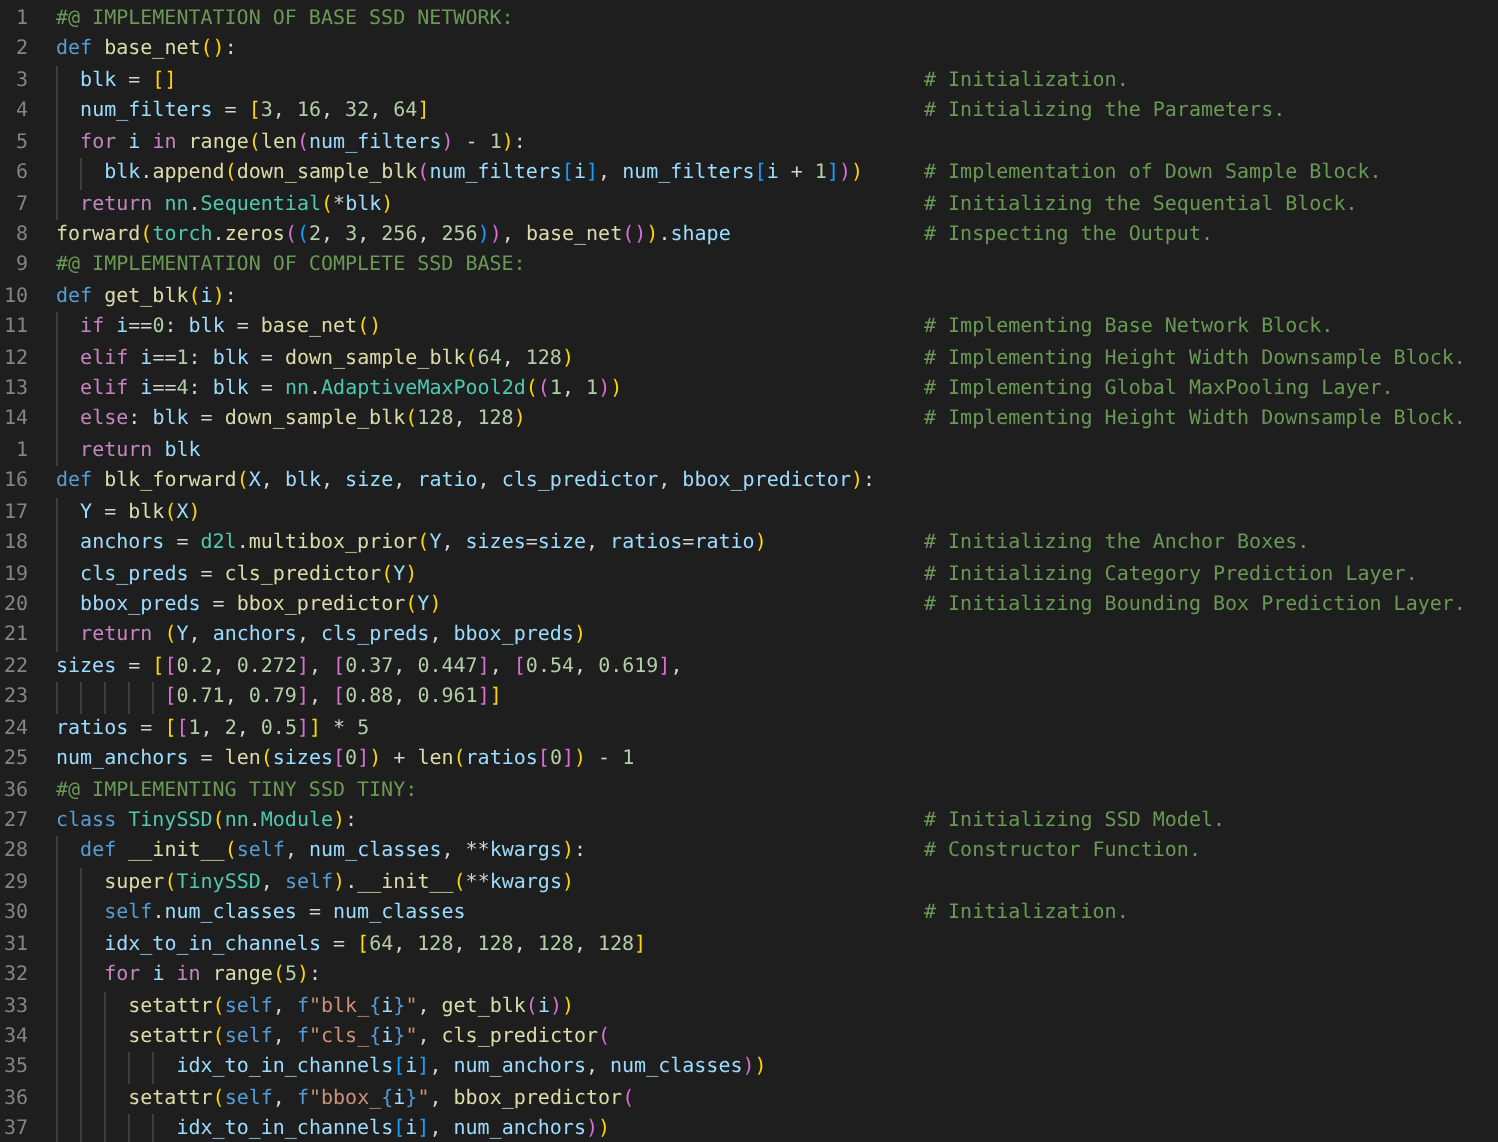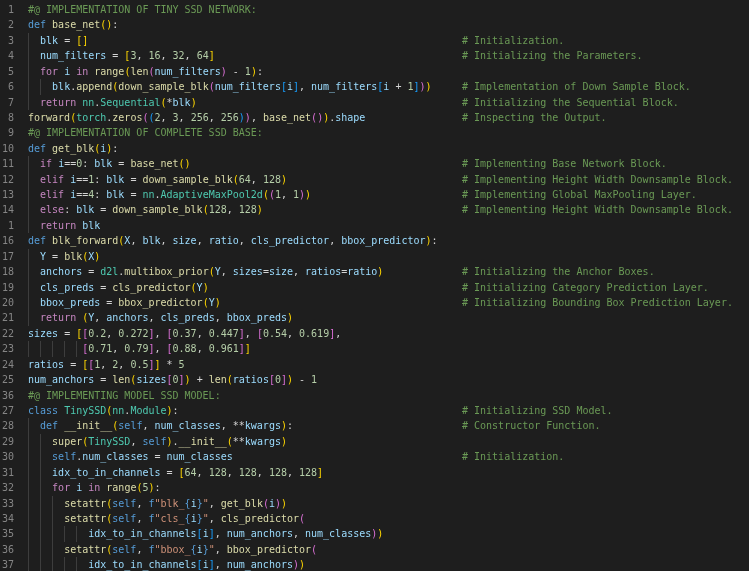--- a/index.html
+++ b/index.html
@@ -21,21 +21,21 @@
     text-align:right; color:#858585; user-select:none;
   }
   .code { position:absolute; left:28px; top:0; white-space:pre; }
   .guide { position:absolute; top:0; height:15.43px; width:1px; background:#3d3d3d; }
   .cmtcol { position:absolute; left:462px; top:0; white-space:pre; }
 </style>
 </head>
 <body>
 
 <div id="editor" style="background: rgb(30, 30, 30);">
-    <div class="line"><span class="gutter" style="color: rgb(133, 133, 133);">1</span><span class="code"><span style="color: rgb(106, 153, 85);">#@ IMPLEMENTATION OF TINY SSD NETWORK:</span></span></div>
+    <div class="line"><span class="gutter" style="color: rgb(133, 133, 133);">1</span><span class="code"><span style="color: rgb(106, 153, 85);">#@ IMPLEMENTATION OF BASE SSD NETWORK:</span></span></div>
     <div class="line"><span class="gutter" style="color: rgb(133, 133, 133);">2</span><span class="code"><span style="color: rgb(86, 156, 214);">def </span><span style="color: rgb(220, 220, 170);">base_net</span><span style="color: rgb(255, 215, 0);">(</span><span style="color: rgb(255, 215, 0);">)</span><span style="color: rgb(212, 212, 212);">:</span></span></div>
     <div class="line"><span class="gutter" style="color: rgb(133, 133, 133);">3</span><span class="guide" style="left: 28px; background: rgb(61, 61, 61);"></span><span class="code"><span style="color: rgb(212, 212, 212);">  </span><span style="color: rgb(156, 220, 254);">blk</span><span style="color: rgb(212, 212, 212);"> = </span><span style="color: rgb(255, 215, 0);">[</span><span style="color: rgb(255, 215, 0);">]</span></span><span class="cmtcol" style="color: rgb(106, 153, 85);"># Initialization.</span></div>
     <div class="line"><span class="gutter" style="color: rgb(133, 133, 133);">4</span><span class="guide" style="left: 28px; background: rgb(61, 61, 61);"></span><span class="code"><span style="color: rgb(212, 212, 212);">  </span><span style="color: rgb(156, 220, 254);">num_filters</span><span style="color: rgb(212, 212, 212);"> = </span><span style="color: rgb(255, 215, 0);">[</span><span style="color: rgb(181, 206, 168);">3</span><span style="color: rgb(212, 212, 212);">, </span><span style="color: rgb(181, 206, 168);">16</span><span style="color: rgb(212, 212, 212);">, </span><span style="color: rgb(181, 206, 168);">32</span><span style="color: rgb(212, 212, 212);">, </span><span style="color: rgb(181, 206, 168);">64</span><span style="color: rgb(255, 215, 0);">]</span></span><span class="cmtcol" style="color: rgb(106, 153, 85);"># Initializing the Parameters.</span></div>
     <div class="line"><span class="gutter" style="color: rgb(133, 133, 133);">5</span><span class="guide" style="left: 28px; background: rgb(61, 61, 61);"></span><span class="code"><span style="color: rgb(212, 212, 212);">  </span><span style="color: rgb(197, 134, 192);">for</span><span style="color: rgb(212, 212, 212);"> </span><span style="color: rgb(156, 220, 254);">i</span><span style="color: rgb(212, 212, 212);"> </span><span style="color: rgb(197, 134, 192);">in</span><span style="color: rgb(212, 212, 212);"> </span><span style="color: rgb(220, 220, 170);">range</span><span style="color: rgb(255, 215, 0);">(</span><span style="color: rgb(220, 220, 170);">len</span><span style="color: rgb(218, 112, 214);">(</span><span style="color: rgb(156, 220, 254);">num_filters</span><span style="color: rgb(218, 112, 214);">)</span><span style="color: rgb(212, 212, 212);"> - </span><span style="color: rgb(181, 206, 168);">1</span><span style="color: rgb(255, 215, 0);">)</span><span style="color: rgb(212, 212, 212);">:</span></span></div>
     <div class="line"><span class="gutter" style="color: rgb(133, 133, 133);">6</span><span class="guide" style="left: 28px; background: rgb(61, 61, 61);"></span><span class="guide" style="left: 40.04px; background: rgb(61, 61, 61);"></span><span class="code"><span style="color: rgb(212, 212, 212);">    </span><span style="color: rgb(156, 220, 254);">blk</span><span style="color: rgb(212, 212, 212);">.</span><span style="color: rgb(220, 220, 170);">append</span><span style="color: rgb(255, 215, 0);">(</span><span style="color: rgb(220, 220, 170);">down_sample_blk</span><span style="color: rgb(218, 112, 214);">(</span><span style="color: rgb(156, 220, 254);">num_filters</span><span style="color: rgb(23, 159, 255);">[</span><span style="color: rgb(156, 220, 254);">i</span><span style="color: rgb(23, 159, 255);">]</span><span style="color: rgb(212, 212, 212);">, </span><span style="color: rgb(156, 220, 254);">num_filters</span><span style="color: rgb(23, 159, 255);">[</span><span style="color: rgb(156, 220, 254);">i</span><span style="color: rgb(212, 212, 212);"> + </span><span style="color: rgb(181, 206, 168);">1</span><span style="color: rgb(23, 159, 255);">]</span><span style="color: rgb(218, 112, 214);">)</span><span style="color: rgb(255, 215, 0);">)</span></span><span class="cmtcol" style="color: rgb(106, 153, 85);"># Implementation of Down Sample Block.</span></div>
     <div class="line"><span class="gutter" style="color: rgb(133, 133, 133);">7</span><span class="guide" style="left: 28px; background: rgb(61, 61, 61);"></span><span class="code"><span style="color: rgb(212, 212, 212);">  </span><span style="color: rgb(197, 134, 192);">return</span><span style="color: rgb(212, 212, 212);"> </span><span style="color: rgb(78, 201, 176);">nn</span><span style="color: rgb(212, 212, 212);">.</span><span style="color: rgb(78, 201, 176);">Sequential</span><span style="color: rgb(255, 215, 0);">(</span><span style="color: rgb(212, 212, 212);">*</span><span style="color: rgb(156, 220, 254);">blk</span><span style="color: rgb(255, 215, 0);">)</span></span><span class="cmtcol" style="color: rgb(106, 153, 85);"># Initializing the Sequential Block.</span></div>
     <div class="line"><span class="gutter" style="color: rgb(133, 133, 133);">8</span><span class="code"><span style="color: rgb(220, 220, 170);">forward</span><span style="color: rgb(255, 215, 0);">(</span><span style="color: rgb(78, 201, 176);">torch</span><span style="color: rgb(212, 212, 212);">.</span><span style="color: rgb(220, 220, 170);">zeros</span><span style="color: rgb(218, 112, 214);">(</span><span style="color: rgb(23, 159, 255);">(</span><span style="color: rgb(181, 206, 168);">2</span><span style="color: rgb(212, 212, 212);">, </span><span style="color: rgb(181, 206, 168);">3</span><span style="color: rgb(212, 212, 212);">, </span><span style="color: rgb(181, 206, 168);">256</span><span style="color: rgb(212, 212, 212);">, </span><span style="color: rgb(181, 206, 168);">256</span><span style="color: rgb(23, 159, 255);">)</span><span style="color: rgb(218, 112, 214);">)</span><span style="color: rgb(212, 212, 212);">, </span><span style="color: rgb(220, 220, 170);">base_net</span><span style="color: rgb(218, 112, 214);">(</span><span style="color: rgb(218, 112, 214);">)</span><span style="color: rgb(255, 215, 0);">)</span><span style="color: rgb(212, 212, 212);">.</span><span style="color: rgb(156, 220, 254);">shape</span></span><span class="cmtcol" style="color: rgb(106, 153, 85);"># Inspecting the Output.</span></div>
     <div class="line"><span class="gutter" style="color: rgb(133, 133, 133);">9</span><span class="code"><span style="color: rgb(106, 153, 85);">#@ IMPLEMENTATION OF COMPLETE SSD BASE:</span></span></div>
     <div class="line"><span class="gutter" style="color: rgb(133, 133, 133);">10</span><span class="code"><span style="color: rgb(86, 156, 214);">def </span><span style="color: rgb(220, 220, 170);">get_blk</span><span style="color: rgb(255, 215, 0);">(</span><span style="color: rgb(156, 220, 254);">i</span><span style="color: rgb(255, 215, 0);">)</span><span style="color: rgb(212, 212, 212);">:</span></span></div>
     <div class="line"><span class="gutter" style="color: rgb(133, 133, 133);">11</span><span class="guide" style="left: 28px; background: rgb(61, 61, 61);"></span><span class="code"><span style="color: rgb(212, 212, 212);">  </span><span style="color: rgb(197, 134, 192);">if</span><span style="color: rgb(212, 212, 212);"> </span><span style="color: rgb(156, 220, 254);">i</span><span style="color: rgb(212, 212, 212);">==</span><span style="color: rgb(181, 206, 168);">0</span><span style="color: rgb(212, 212, 212);">: </span><span style="color: rgb(156, 220, 254);">blk</span><span style="color: rgb(212, 212, 212);"> = </span><span style="color: rgb(220, 220, 170);">base_net</span><span style="color: rgb(255, 215, 0);">(</span><span style="color: rgb(255, 215, 0);">)</span></span><span class="cmtcol" style="color: rgb(106, 153, 85);"># Implementing Base Network Block.</span></div>
@@ -46,21 +46,21 @@
     <div class="line"><span class="gutter" style="color: rgb(133, 133, 133);">16</span><span class="code"><span style="color: rgb(86, 156, 214);">def </span><span style="color: rgb(220, 220, 170);">blk_forward</span><span style="color: rgb(255, 215, 0);">(</span><span style="color: rgb(156, 220, 254);">X</span><span style="color: rgb(212, 212, 212);">, </span><span style="color: rgb(156, 220, 254);">blk</span><span style="color: rgb(212, 212, 212);">, </span><span style="color: rgb(156, 220, 254);">size</span><span style="color: rgb(212, 212, 212);">, </span><span style="color: rgb(156, 220, 254);">ratio</span><span style="color: rgb(212, 212, 212);">, </span><span style="color: rgb(156, 220, 254);">cls_predictor</span><span style="color: rgb(212, 212, 212);">, </span><span style="color: rgb(156, 220, 254);">bbox_predictor</span><span style="color: rgb(255, 215, 0);">)</span><span style="color: rgb(212, 212, 212);">:</span></span></div>
     <div class="line"><span class="gutter" style="color: rgb(133, 133, 133);">17</span><span class="guide" style="left: 28px; background: rgb(61, 61, 61);"></span><span class="code"><span style="color: rgb(212, 212, 212);">  </span><span style="color: rgb(156, 220, 254);">Y</span><span style="color: rgb(212, 212, 212);"> = </span><span style="color: rgb(220, 220, 170);">blk</span><span style="color: rgb(255, 215, 0);">(</span><span style="color: rgb(156, 220, 254);">X</span><span style="color: rgb(255, 215, 0);">)</span></span></div>
     <div class="line"><span class="gutter" style="color: rgb(133, 133, 133);">18</span><span class="guide" style="left: 28px; background: rgb(61, 61, 61);"></span><span class="code"><span style="color: rgb(212, 212, 212);">  </span><span style="color: rgb(156, 220, 254);">anchors</span><span style="color: rgb(212, 212, 212);"> = </span><span style="color: rgb(78, 201, 176);">d2l</span><span style="color: rgb(212, 212, 212);">.</span><span style="color: rgb(220, 220, 170);">multibox_prior</span><span style="color: rgb(255, 215, 0);">(</span><span style="color: rgb(156, 220, 254);">Y</span><span style="color: rgb(212, 212, 212);">, </span><span style="color: rgb(156, 220, 254);">sizes</span><span style="color: rgb(212, 212, 212);">=</span><span style="color: rgb(156, 220, 254);">size</span><span style="color: rgb(212, 212, 212);">, </span><span style="color: rgb(156, 220, 254);">ratios</span><span style="color: rgb(212, 212, 212);">=</span><span style="color: rgb(156, 220, 254);">ratio</span><span style="color: rgb(255, 215, 0);">)</span></span><span class="cmtcol" style="color: rgb(106, 153, 85);"># Initializing the Anchor Boxes.</span></div>
     <div class="line"><span class="gutter" style="color: rgb(133, 133, 133);">19</span><span class="guide" style="left: 28px; background: rgb(61, 61, 61);"></span><span class="code"><span style="color: rgb(212, 212, 212);">  </span><span style="color: rgb(156, 220, 254);">cls_preds</span><span style="color: rgb(212, 212, 212);"> = </span><span style="color: rgb(220, 220, 170);">cls_predictor</span><span style="color: rgb(255, 215, 0);">(</span><span style="color: rgb(156, 220, 254);">Y</span><span style="color: rgb(255, 215, 0);">)</span></span><span class="cmtcol" style="color: rgb(106, 153, 85);"># Initializing Category Prediction Layer.</span></div>
     <div class="line"><span class="gutter" style="color: rgb(133, 133, 133);">20</span><span class="guide" style="left: 28px; background: rgb(61, 61, 61);"></span><span class="code"><span style="color: rgb(212, 212, 212);">  </span><span style="color: rgb(156, 220, 254);">bbox_preds</span><span style="color: rgb(212, 212, 212);"> = </span><span style="color: rgb(220, 220, 170);">bbox_predictor</span><span style="color: rgb(255, 215, 0);">(</span><span style="color: rgb(156, 220, 254);">Y</span><span style="color: rgb(255, 215, 0);">)</span></span><span class="cmtcol" style="color: rgb(106, 153, 85);"># Initializing Bounding Box Prediction Layer.</span></div>
     <div class="line"><span class="gutter" style="color: rgb(133, 133, 133);">21</span><span class="guide" style="left: 28px; background: rgb(61, 61, 61);"></span><span class="code"><span style="color: rgb(212, 212, 212);">  </span><span style="color: rgb(197, 134, 192);">return</span><span style="color: rgb(212, 212, 212);"> </span><span style="color: rgb(255, 215, 0);">(</span><span style="color: rgb(156, 220, 254);">Y</span><span style="color: rgb(212, 212, 212);">, </span><span style="color: rgb(156, 220, 254);">anchors</span><span style="color: rgb(212, 212, 212);">, </span><span style="color: rgb(156, 220, 254);">cls_preds</span><span style="color: rgb(212, 212, 212);">, </span><span style="color: rgb(156, 220, 254);">bbox_preds</span><span style="color: rgb(255, 215, 0);">)</span></span></div>
     <div class="line"><span class="gutter" style="color: rgb(133, 133, 133);">22</span><span class="code"><span style="color: rgb(156, 220, 254);">sizes</span><span style="color: rgb(212, 212, 212);"> = </span><span style="color: rgb(255, 215, 0);">[</span><span style="color: rgb(218, 112, 214);">[</span><span style="color: rgb(181, 206, 168);">0.2</span><span style="color: rgb(212, 212, 212);">, </span><span style="color: rgb(181, 206, 168);">0.272</span><span style="color: rgb(218, 112, 214);">]</span><span style="color: rgb(212, 212, 212);">, </span><span style="color: rgb(218, 112, 214);">[</span><span style="color: rgb(181, 206, 168);">0.37</span><span style="color: rgb(212, 212, 212);">, </span><span style="color: rgb(181, 206, 168);">0.447</span><span style="color: rgb(218, 112, 214);">]</span><span style="color: rgb(212, 212, 212);">, </span><span style="color: rgb(218, 112, 214);">[</span><span style="color: rgb(181, 206, 168);">0.54</span><span style="color: rgb(212, 212, 212);">, </span><span style="color: rgb(181, 206, 168);">0.619</span><span style="color: rgb(218, 112, 214);">]</span><span style="color: rgb(212, 212, 212);">,</span></span></div>
     <div class="line"><span class="gutter" style="color: rgb(133, 133, 133);">23</span><span class="guide" style="left: 28px; background: rgb(61, 61, 61);"></span><span class="guide" style="left: 40.04px; background: rgb(61, 61, 61);"></span><span class="guide" style="left: 52.08px; background: rgb(61, 61, 61);"></span><span class="guide" style="left: 64.12px; background: rgb(61, 61, 61);"></span><span class="guide" style="left: 76.16px; background: rgb(61, 61, 61);"></span><span class="code"><span style="color: rgb(212, 212, 212);">         </span><span style="color: rgb(218, 112, 214);">[</span><span style="color: rgb(181, 206, 168);">0.71</span><span style="color: rgb(212, 212, 212);">, </span><span style="color: rgb(181, 206, 168);">0.79</span><span style="color: rgb(218, 112, 214);">]</span><span style="color: rgb(212, 212, 212);">, </span><span style="color: rgb(218, 112, 214);">[</span><span style="color: rgb(181, 206, 168);">0.88</span><span style="color: rgb(212, 212, 212);">, </span><span style="color: rgb(181, 206, 168);">0.961</span><span style="color: rgb(218, 112, 214);">]</span><span style="color: rgb(255, 215, 0);">]</span></span></div>
     <div class="line"><span class="gutter" style="color: rgb(133, 133, 133);">24</span><span class="code"><span style="color: rgb(156, 220, 254);">ratios</span><span style="color: rgb(212, 212, 212);"> = </span><span style="color: rgb(255, 215, 0);">[</span><span style="color: rgb(218, 112, 214);">[</span><span style="color: rgb(181, 206, 168);">1</span><span style="color: rgb(212, 212, 212);">, </span><span style="color: rgb(181, 206, 168);">2</span><span style="color: rgb(212, 212, 212);">, </span><span style="color: rgb(181, 206, 168);">0.5</span><span style="color: rgb(218, 112, 214);">]</span><span style="color: rgb(255, 215, 0);">]</span><span style="color: rgb(212, 212, 212);"> * </span><span style="color: rgb(181, 206, 168);">5</span></span></div>
     <div class="line"><span class="gutter" style="color: rgb(133, 133, 133);">25</span><span class="code"><span style="color: rgb(156, 220, 254);">num_anchors</span><span style="color: rgb(212, 212, 212);"> = </span><span style="color: rgb(220, 220, 170);">len</span><span style="color: rgb(255, 215, 0);">(</span><span style="color: rgb(156, 220, 254);">sizes</span><span style="color: rgb(218, 112, 214);">[</span><span style="color: rgb(181, 206, 168);">0</span><span style="color: rgb(218, 112, 214);">]</span><span style="color: rgb(255, 215, 0);">)</span><span style="color: rgb(212, 212, 212);"> + </span><span style="color: rgb(220, 220, 170);">len</span><span style="color: rgb(255, 215, 0);">(</span><span style="color: rgb(156, 220, 254);">ratios</span><span style="color: rgb(218, 112, 214);">[</span><span style="color: rgb(181, 206, 168);">0</span><span style="color: rgb(218, 112, 214);">]</span><span style="color: rgb(255, 215, 0);">)</span><span style="color: rgb(212, 212, 212);"> - </span><span style="color: rgb(181, 206, 168);">1</span></span></div>
-    <div class="line"><span class="gutter" style="color: rgb(133, 133, 133);">36</span><span class="code"><span style="color: rgb(106, 153, 85);">#@ IMPLEMENTING MODEL SSD MODEL:</span></span></div>
+    <div class="line"><span class="gutter" style="color: rgb(133, 133, 133);">36</span><span class="code"><span style="color: rgb(106, 153, 85);">#@ IMPLEMENTING TINY SSD TINY:</span></span></div>
     <div class="line"><span class="gutter" style="color: rgb(133, 133, 133);">27</span><span class="code"><span style="color: rgb(86, 156, 214);">class </span><span style="color: rgb(78, 201, 176);">TinySSD</span><span style="color: rgb(255, 215, 0);">(</span><span style="color: rgb(78, 201, 176);">nn</span><span style="color: rgb(212, 212, 212);">.</span><span style="color: rgb(78, 201, 176);">Module</span><span style="color: rgb(255, 215, 0);">)</span><span style="color: rgb(212, 212, 212);">:</span></span><span class="cmtcol" style="color: rgb(106, 153, 85);"># Initializing SSD Model.</span></div>
     <div class="line"><span class="gutter" style="color: rgb(133, 133, 133);">28</span><span class="guide" style="left: 28px; background: rgb(61, 61, 61);"></span><span class="code"><span style="color: rgb(212, 212, 212);">  </span><span style="color: rgb(86, 156, 214);">def </span><span style="color: rgb(220, 220, 170);">__init__</span><span style="color: rgb(255, 215, 0);">(</span><span style="color: rgb(86, 156, 214);">self</span><span style="color: rgb(212, 212, 212);">, </span><span style="color: rgb(156, 220, 254);">num_classes</span><span style="color: rgb(212, 212, 212);">, </span><span style="color: rgb(212, 212, 212);">**</span><span style="color: rgb(156, 220, 254);">kwargs</span><span style="color: rgb(255, 215, 0);">)</span><span style="color: rgb(212, 212, 212);">:</span></span><span class="cmtcol" style="color: rgb(106, 153, 85);"># Constructor Function.</span></div>
     <div class="line"><span class="gutter" style="color: rgb(133, 133, 133);">29</span><span class="guide" style="left: 28px; background: rgb(61, 61, 61);"></span><span class="guide" style="left: 40.04px; background: rgb(61, 61, 61);"></span><span class="code"><span style="color: rgb(212, 212, 212);">    </span><span style="color: rgb(220, 220, 170);">super</span><span style="color: rgb(255, 215, 0);">(</span><span style="color: rgb(78, 201, 176);">TinySSD</span><span style="color: rgb(212, 212, 212);">, </span><span style="color: rgb(86, 156, 214);">self</span><span style="color: rgb(255, 215, 0);">)</span><span style="color: rgb(212, 212, 212);">.</span><span style="color: rgb(220, 220, 170);">__init__</span><span style="color: rgb(255, 215, 0);">(</span><span style="color: rgb(212, 212, 212);">**</span><span style="color: rgb(156, 220, 254);">kwargs</span><span style="color: rgb(255, 215, 0);">)</span></span></div>
     <div class="line"><span class="gutter" style="color: rgb(133, 133, 133);">30</span><span class="guide" style="left: 28px; background: rgb(61, 61, 61);"></span><span class="guide" style="left: 40.04px; background: rgb(61, 61, 61);"></span><span class="code"><span style="color: rgb(212, 212, 212);">    </span><span style="color: rgb(86, 156, 214);">self</span><span style="color: rgb(212, 212, 212);">.</span><span style="color: rgb(156, 220, 254);">num_classes</span><span style="color: rgb(212, 212, 212);"> = </span><span style="color: rgb(156, 220, 254);">num_classes</span></span><span class="cmtcol" style="color: rgb(106, 153, 85);"># Initialization.</span></div>
     <div class="line"><span class="gutter" style="color: rgb(133, 133, 133);">31</span><span class="guide" style="left: 28px; background: rgb(61, 61, 61);"></span><span class="guide" style="left: 40.04px; background: rgb(61, 61, 61);"></span><span class="code"><span style="color: rgb(212, 212, 212);">    </span><span style="color: rgb(156, 220, 254);">idx_to_in_channels</span><span style="color: rgb(212, 212, 212);"> = </span><span style="color: rgb(255, 215, 0);">[</span><span style="color: rgb(181, 206, 168);">64</span><span style="color: rgb(212, 212, 212);">, </span><span style="color: rgb(181, 206, 168);">128</span><span style="color: rgb(212, 212, 212);">, </span><span style="color: rgb(181, 206, 168);">128</span><span style="color: rgb(212, 212, 212);">, </span><span style="color: rgb(181, 206, 168);">128</span><span style="color: rgb(212, 212, 212);">, </span><span style="color: rgb(181, 206, 168);">128</span><span style="color: rgb(255, 215, 0);">]</span></span></div>
     <div class="line"><span class="gutter" style="color: rgb(133, 133, 133);">32</span><span class="guide" style="left: 28px; background: rgb(61, 61, 61);"></span><span class="guide" style="left: 40.04px; background: rgb(61, 61, 61);"></span><span class="code"><span style="color: rgb(212, 212, 212);">    </span><span style="color: rgb(197, 134, 192);">for</span><span style="color: rgb(212, 212, 212);"> </span><span style="color: rgb(156, 220, 254);">i</span><span style="color: rgb(212, 212, 212);"> </span><span style="color: rgb(197, 134, 192);">in</span><span style="color: rgb(212, 212, 212);"> </span><span style="color: rgb(220, 220, 170);">range</span><span style="color: rgb(255, 215, 0);">(</span><span style="color: rgb(181, 206, 168);">5</span><span style="color: rgb(255, 215, 0);">)</span><span style="color: rgb(212, 212, 212);">:</span></span></div>
     <div class="line"><span class="gutter" style="color: rgb(133, 133, 133);">33</span><span class="guide" style="left: 28px; background: rgb(61, 61, 61);"></span><span class="guide" style="left: 40.04px; background: rgb(61, 61, 61);"></span><span class="guide" style="left: 52.08px; background: rgb(61, 61, 61);"></span><span class="code"><span style="color: rgb(212, 212, 212);">      </span><span style="color: rgb(220, 220, 170);">setattr</span><span style="color: rgb(255, 215, 0);">(</span><span style="color: rgb(86, 156, 214);">self</span><span style="color: rgb(212, 212, 212);">, </span><span style="color: rgb(86, 156, 214);">f</span><span style="color: rgb(206, 145, 120);">"blk_</span><span style="color: rgb(86, 156, 214);">{</span><span style="color: rgb(156, 220, 254);">i</span><span style="color: rgb(86, 156, 214);">}</span><span style="color: rgb(206, 145, 120);">"</span><span style="color: rgb(212, 212, 212);">, </span><span style="color: rgb(220, 220, 170);">get_blk</span><span style="color: rgb(218, 112, 214);">(</span><span style="color: rgb(156, 220, 254);">i</span><span style="color: rgb(218, 112, 214);">)</span><span style="color: rgb(255, 215, 0);">)</span></span></div>
     <div class="line"><span class="gutter" style="color: rgb(133, 133, 133);">34</span><span class="guide" style="left: 28px; background: rgb(61, 61, 61);"></span><span class="guide" style="left: 40.04px; background: rgb(61, 61, 61);"></span><span class="guide" style="left: 52.08px; background: rgb(61, 61, 61);"></span><span class="code"><span style="color: rgb(212, 212, 212);">      </span><span style="color: rgb(220, 220, 170);">setattr</span><span style="color: rgb(255, 215, 0);">(</span><span style="color: rgb(86, 156, 214);">self</span><span style="color: rgb(212, 212, 212);">, </span><span style="color: rgb(86, 156, 214);">f</span><span style="color: rgb(206, 145, 120);">"cls_</span><span style="color: rgb(86, 156, 214);">{</span><span style="color: rgb(156, 220, 254);">i</span><span style="color: rgb(86, 156, 214);">}</span><span style="color: rgb(206, 145, 120);">"</span><span style="color: rgb(212, 212, 212);">, </span><span style="color: rgb(220, 220, 170);">cls_predictor</span><span style="color: rgb(218, 112, 214);">(</span></span></div>
     <div class="line"><span class="gutter" style="color: rgb(133, 133, 133);">35</span><span class="guide" style="left: 28px; background: rgb(61, 61, 61);"></span><span class="guide" style="left: 40.04px; background: rgb(61, 61, 61);"></span><span class="guide" style="left: 52.08px; background: rgb(61, 61, 61);"></span><span class="guide" style="left: 64.12px; background: rgb(61, 61, 61);"></span><span class="guide" style="left: 76.16px; background: rgb(61, 61, 61);"></span><span class="code"><span style="color: rgb(212, 212, 212);">          </span><span style="color: rgb(156, 220, 254);">idx_to_in_channels</span><span style="color: rgb(23, 159, 255);">[</span><span style="color: rgb(156, 220, 254);">i</span><span style="color: rgb(23, 159, 255);">]</span><span style="color: rgb(212, 212, 212);">, </span><span style="color: rgb(156, 220, 254);">num_anchors</span><span style="color: rgb(212, 212, 212);">, </span><span style="color: rgb(156, 220, 254);">num_classes</span><span style="color: rgb(218, 112, 214);">)</span><span style="color: rgb(255, 215, 0);">)</span></span></div>
     <div class="line"><span class="gutter" style="color: rgb(133, 133, 133);">36</span><span class="guide" style="left: 28px; background: rgb(61, 61, 61);"></span><span class="guide" style="left: 40.04px; background: rgb(61, 61, 61);"></span><span class="guide" style="left: 52.08px; background: rgb(61, 61, 61);"></span><span class="code"><span style="color: rgb(212, 212, 212);">      </span><span style="color: rgb(220, 220, 170);">setattr</span><span style="color: rgb(255, 215, 0);">(</span><span style="color: rgb(86, 156, 214);">self</span><span style="color: rgb(212, 212, 212);">, </span><span style="color: rgb(86, 156, 214);">f</span><span style="color: rgb(206, 145, 120);">"bbox_</span><span style="color: rgb(86, 156, 214);">{</span><span style="color: rgb(156, 220, 254);">i</span><span style="color: rgb(86, 156, 214);">}</span><span style="color: rgb(206, 145, 120);">"</span><span style="color: rgb(212, 212, 212);">, </span><span style="color: rgb(220, 220, 170);">bbox_predictor</span><span style="color: rgb(218, 112, 214);">(</span></span></div>

